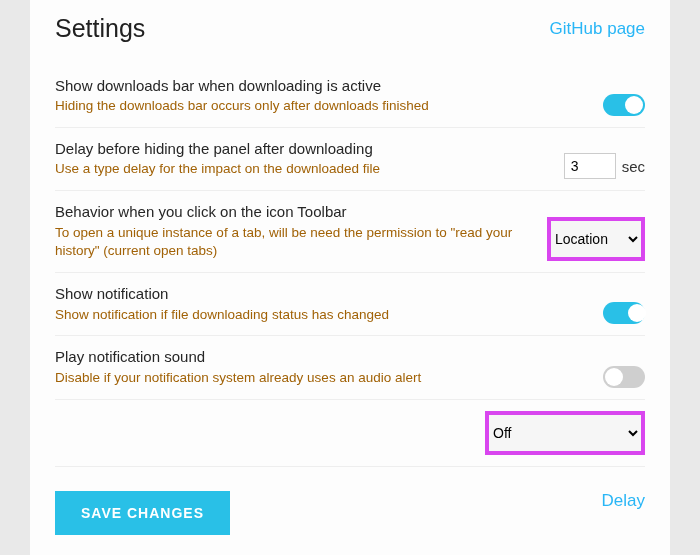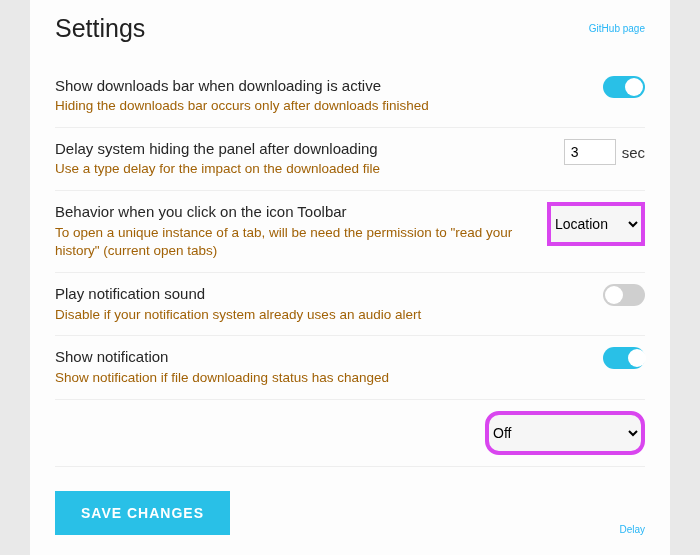--- a/index.html
+++ b/index.html
@@ -23,27 +23,27 @@
     align-items: center;
     margin-bottom: 22px;
   }
   .title {
     font-size: 25px;
     color: #212121;
     font-weight: 400;
   }
   .link {
     color: #29b6f6;
-    font-size: 10px;
+    font-size: 17px;
     text-decoration: none;
     cursor: pointer;
   }
   .row {
     display: flex;
-    align-items: flex-start;
+    align-items: flex-end;
     border-bottom: 1px solid #eeeeee;
     padding: 11px 0;
     gap: 25px;
   }
   .row:last-of-type { border-bottom: none; }
   .text-col { flex: 1; }
   .label {
     font-size: 15px;
     color: #262626;
     line-height: 1.35;
@@ -93,25 +93,25 @@
   }
   .select {
     height: 44px;
     border: 4px solid #d946ef;
     background: #f6f6f6;
     font-size: 14px;
     padding: 0 0;
     cursor: pointer;
   }
   .select.loc { width: 98px; }
-  .select.off { width: 160px; border-radius: 14px; }
+  .select.off { width: 160px; }
   .footer-row {
     display: flex;
     justify-content: space-between;
-    align-items: flex-end;
+    align-items: flex-start;
     margin-top: 24px;
   }
   .save-btn {
     background: #29c0e7;
     color: #fff;
     border: none;
     padding: 14px 26px;
     font-size: 14px;
     letter-spacing: 1px;
     font-weight: 600;
@@ -135,21 +135,21 @@
     </div>
     <div class="control-col">
       <div class="toggle on">
           <div class="knob"></div>
         </div>
     </div>
   </div>
 
   <div class="row">
     <div class="text-col">
-      <div class="label">Delay system hiding the panel after downloading</div>
+      <div class="label">Delay before hiding the panel after downloading</div>
       <div class="desc">Use a type delay for the impact on the downloaded file</div>
     </div>
     <div class="control-col">
       <input class="num-input" value="3" style="">
       <span>sec</span>
     </div>
   </div>
 
   <div class="row">
     <div class="text-col">
@@ -158,44 +158,44 @@
     </div>
     <div class="control-col">
       <select class="select loc">
         <option>Location</option>
       </select>
     </div>
   </div>
 
   <div class="row">
     <div class="text-col">
+      <div class="label">Show notification</div>
+      <div class="desc">Show notification if file downloading status has changed</div>
+    </div>
+    <div class="control-col">
+      <div class="toggle on-weird">
+          <div class="knob"></div>
+        </div>
+    </div>
+  </div>
+
+  <div class="row">
+    <div class="text-col">
       <div class="label">Play notification sound</div>
       <div class="desc">Disable if your notification system already uses an audio alert</div>
     </div>
     <div class="control-col">
       <div class="toggle off">
           <div class="knob"></div>
         </div>
     </div>
   </div>
 
   <div class="row">
     <div class="text-col">
-      <div class="label">Show notification</div>
-      <div class="desc">Show notification if file downloading status has changed</div>
-    </div>
-    <div class="control-col">
-      <div class="toggle on-weird">
-          <div class="knob"></div>
-        </div>
-    </div>
-  </div>
-
-  <div class="row">
-    <div class="text-col">
     </div>
     <div class="control-col">
       <select class="select off">
         <option>Off</option>
       </select>
     </div>
   </div>
 
   <div class="footer-row">
     <button class="save-btn">SAVE CHANGES</button>

